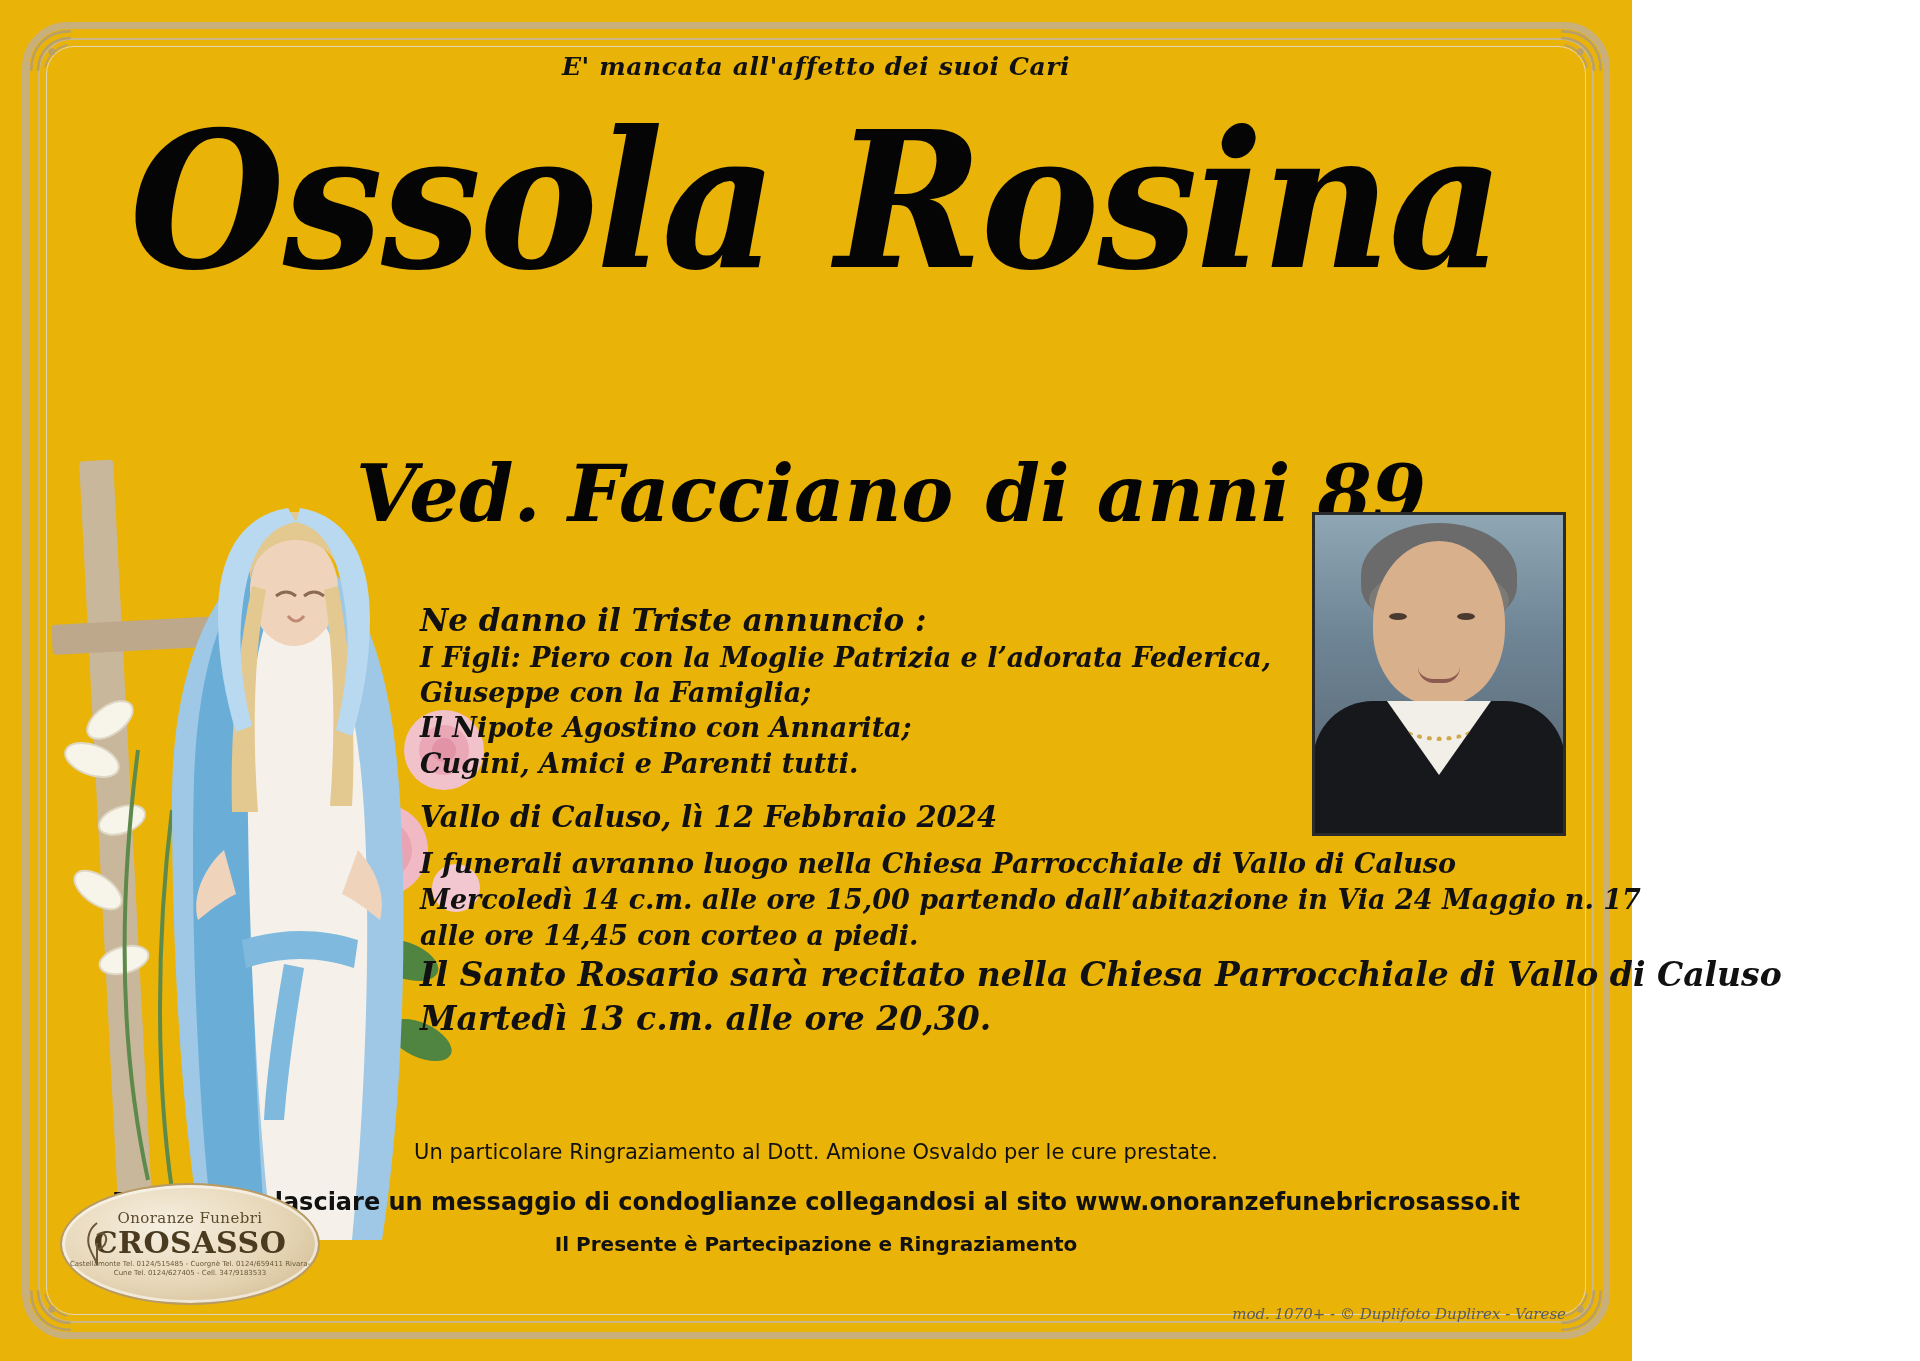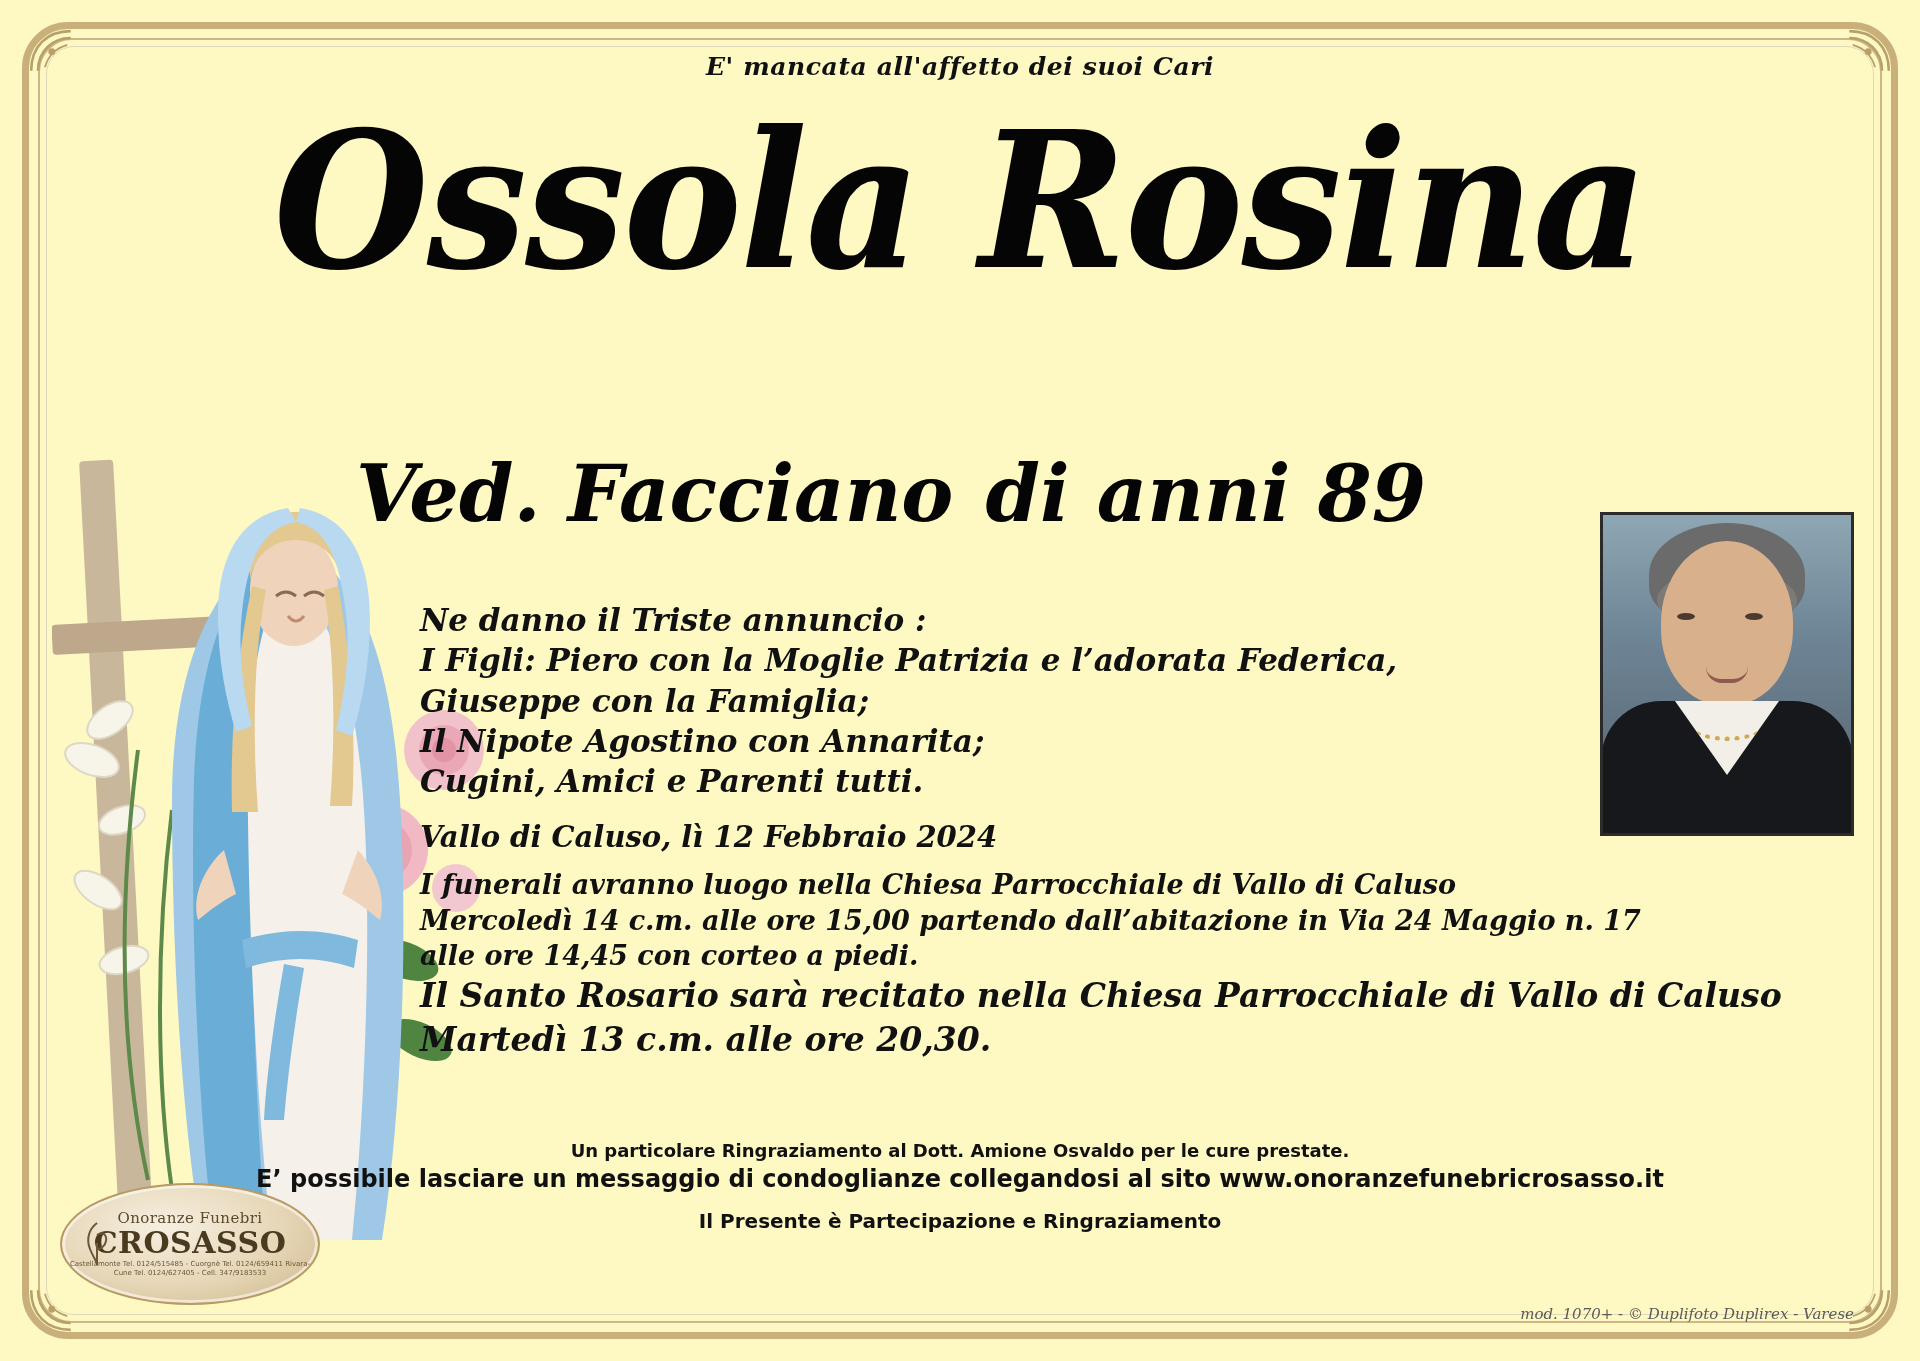--- a/index.html
+++ b/index.html
@@ -9,23 +9,23 @@
   }
   body {
     width: 1920px;
     height: 1361px;
     overflow: hidden;
     font-family: "Liberation Serif", serif;
   }
 
   .poster {
     position: relative;
-    width: 1920px;
+    width: 1632px;
     height: 1361px;
-    background: #fef9c3;
+    background: #eab308;
     box-sizing: border-box;
   }
 
   
   .frame-outer {
     position: absolute;
     left: 22px;
     top: 22px;
     right: 22px;
     bottom: 22px;
@@ -124,21 +124,21 @@
     left: 420px;
     right: 70px;
     top: 600px;
     text-align: left;
     color: #111;
   }
   .body-text .line {
     font-family: "DejaVu Serif", serif;
     font-style: italic;
     font-weight: bold;
-    font-size: 31px;
+    font-size: 27px;
     line-height: 1.30;
     white-space: nowrap;
   }
   .body-text .announce { font-size: 31px; }
   .body-text .place-date {
     font-size: 29px;
     margin-top: 18px;
     margin-bottom: 10px;
   }
   .body-text .funeral .line { font-size: 27px; line-height: 1.32; }
@@ -146,24 +146,24 @@
 
   .thanks {
     position: absolute;
     left: 60px;
     right: 60px;
     top: 1140px;
     text-align: center;
   }
   .thanks .t1 {
     font-family: "DejaVu Sans", sans-serif;
-    font-weight: bold;
-    font-size: 18px;
+    font-weight: normal;
+    font-size: 21px;
     color: #111;
-    margin-bottom: 4px;
+    margin-bottom: 24px;
   }
   .thanks .t2 {
     font-family: "DejaVu Sans", sans-serif;
     font-weight: bold;
     font-size: 24px;
     color: #111;
     margin-bottom: 16px;
   }
   .thanks .t3 {
     font-family: "DejaVu Sans", sans-serif;

